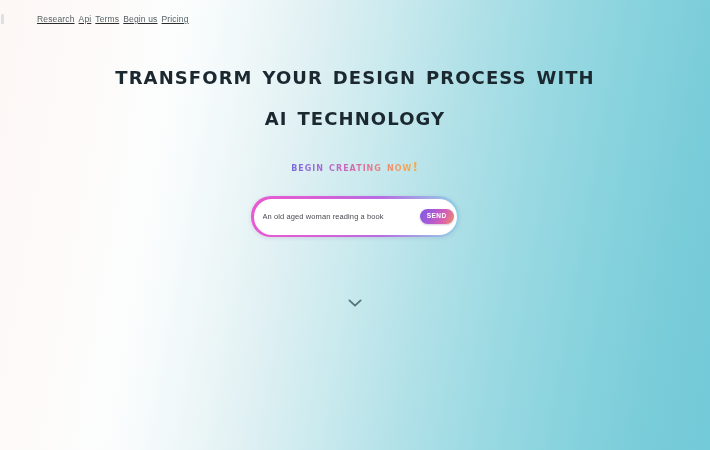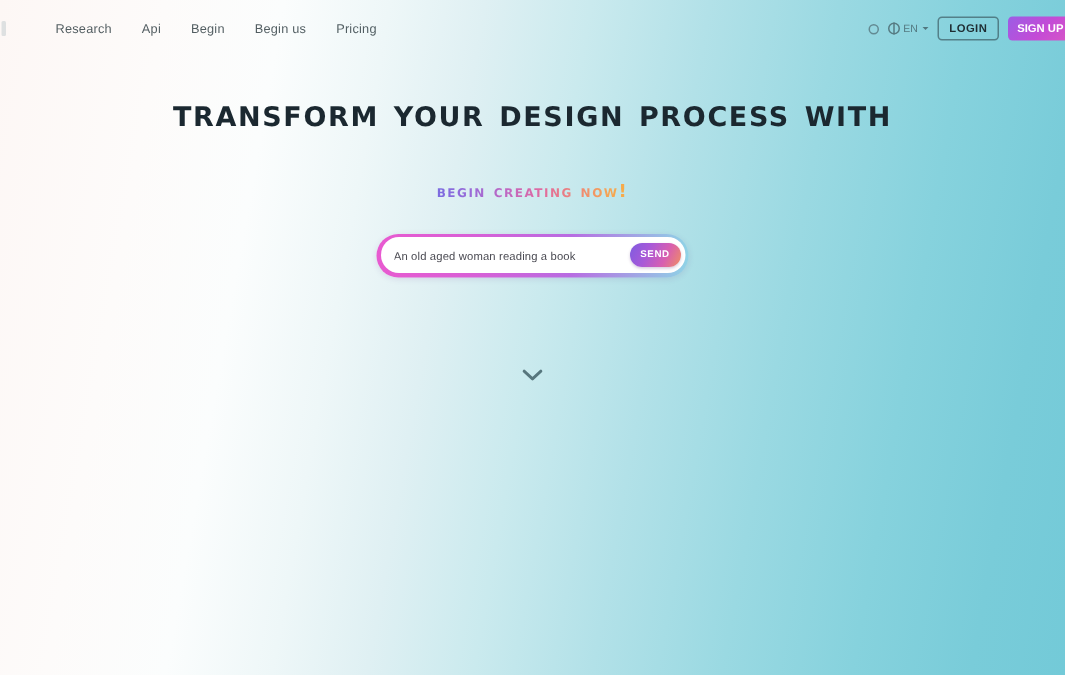--- a/index.html
+++ b/index.html
@@ -50,22 +50,23 @@
     position:absolute;
     left:0; top:3px;
     width:3px; height:10px;
     background:#8fa6ad;
     border-radius:1px;
   }
 
   .nav {
     display:flex;
     align-items:center;
-    gap:20px;
+    gap:4px;
     margin-left:22px;
+    text-decoration:underline;
   }
 
   .nav-link {
     font-size:8.5px;
     letter-spacing:.15px;
     color:#2d3b40;
     opacity:.82;
     white-space:nowrap;
     cursor:pointer;
     text-decoration:none;
@@ -194,21 +195,21 @@
     -webkit-background-clip:text;
     background-clip:text;
     -webkit-text-fill-color:transparent;
     color:transparent;
   }
 
   
   .prompt-wrap {
     margin-top:22px;
     width:208px;
-    height:29px;
+    height:41px;
     border-radius:20px;
     padding:2.5px;
     background:linear-gradient(90deg,#e85ad0 0%,#d95fd6 30%,#b86ce2 62%,#8fd3e6 100%);
     display:flex;
     align-items:center;
     box-shadow:0 1px 4px rgba(90,40,120,.13);
   }
 
   .prompt-inner {
     flex:1;
@@ -261,44 +262,32 @@
 </head>
 <body>
 
 <header class="header">
 
   <div class="brand-mark"></div>
 
   <nav class="nav">
     <a class="nav-link">Research</a>
     <a class="nav-link">Api</a>
-    <a class="nav-link">Begin</a>
+    <a class="nav-link">Terms</a>
     <a class="nav-link">Begin us</a>
     <a class="nav-link">Pricing</a>
   </nav>
 
-  <div class="header-right">
-
-    <div class="theme-dot"></div>
-
-    <div class="lang">
-      <span class="globe"></span>
-      <span class="lang-text">EN</span>
-      <span class="caret"></span>
-    </div>
-
-    <button class="login-btn">LOGIN</button>
-    <button class="signup-btn">SIGN UP</button>
-  </div>
 </header>
 
 <main class="hero">
 
   <h1 class="headline">
     <span>Transform your design process with</span><br>
+    <span>AI technology</span>
   </h1>
 
   <div class="subhead">Begin creating now!</div>
 
   <div class="prompt-wrap">
     <div class="prompt-inner">
       <input class="prompt-input" type="text" value="An old aged woman reading a book" placeholder="Describe what you want to create" style="">
       <button class="send-btn">SEND</button>
     </div>
   </div>

